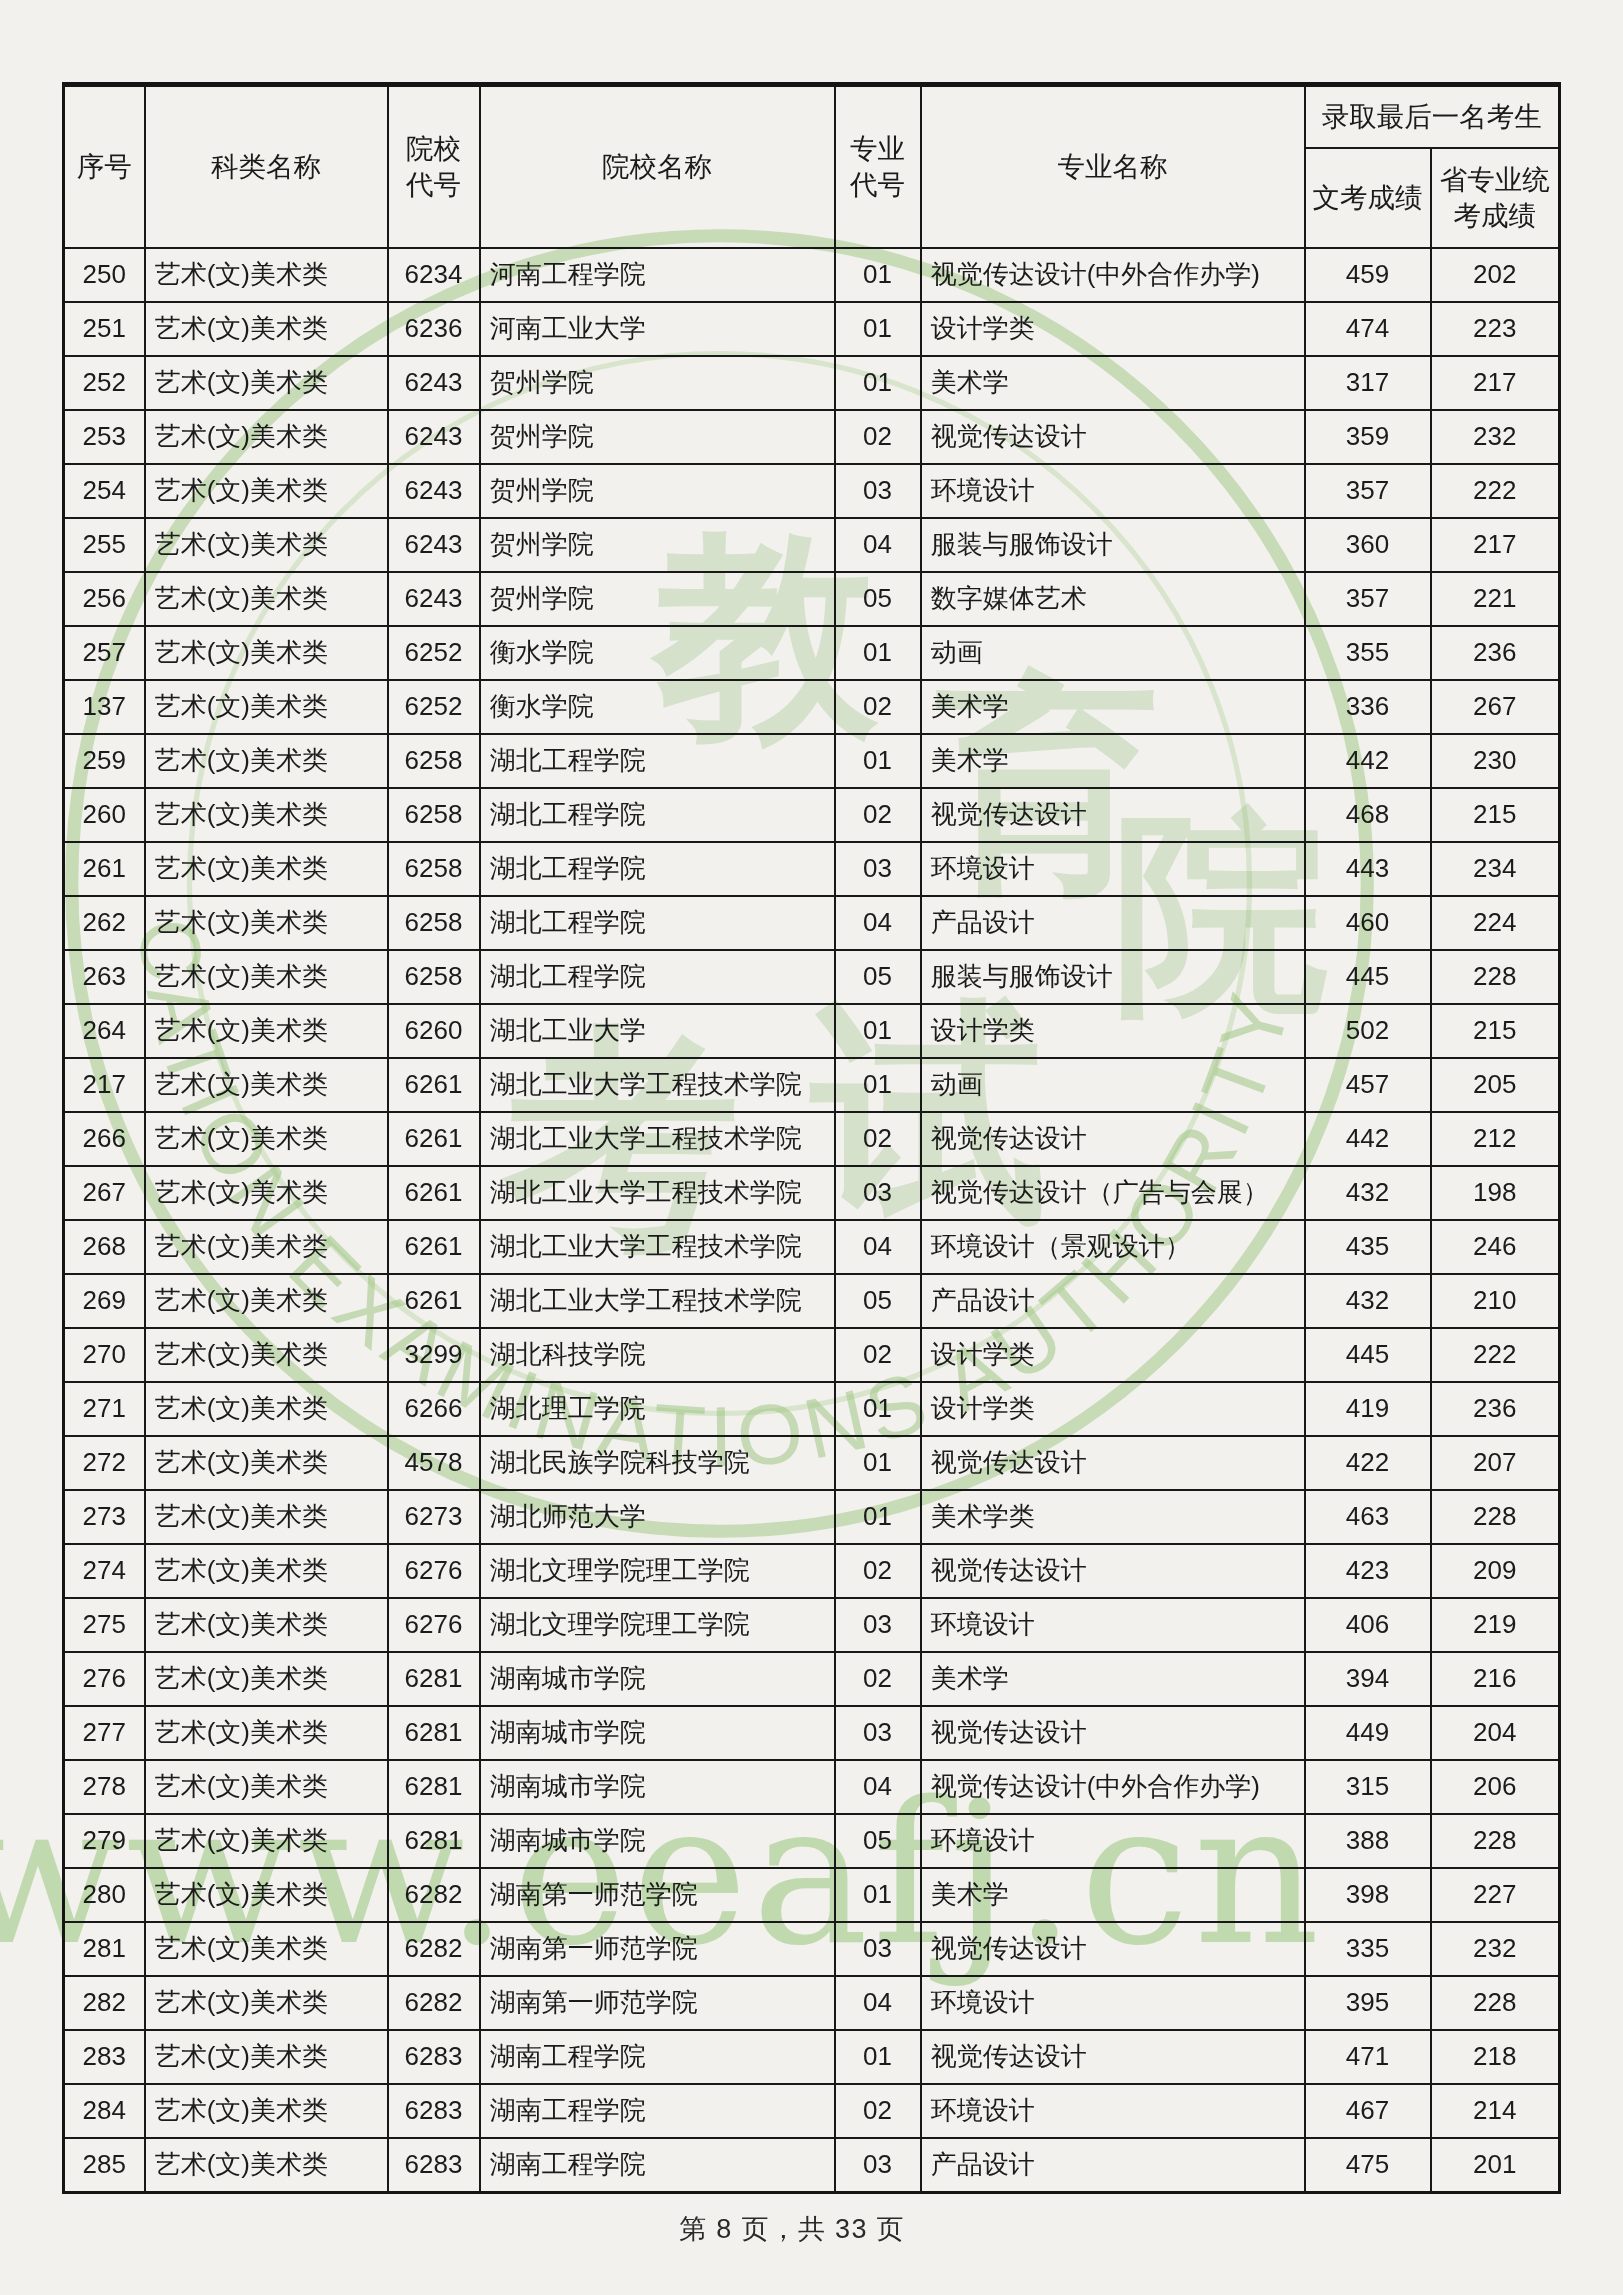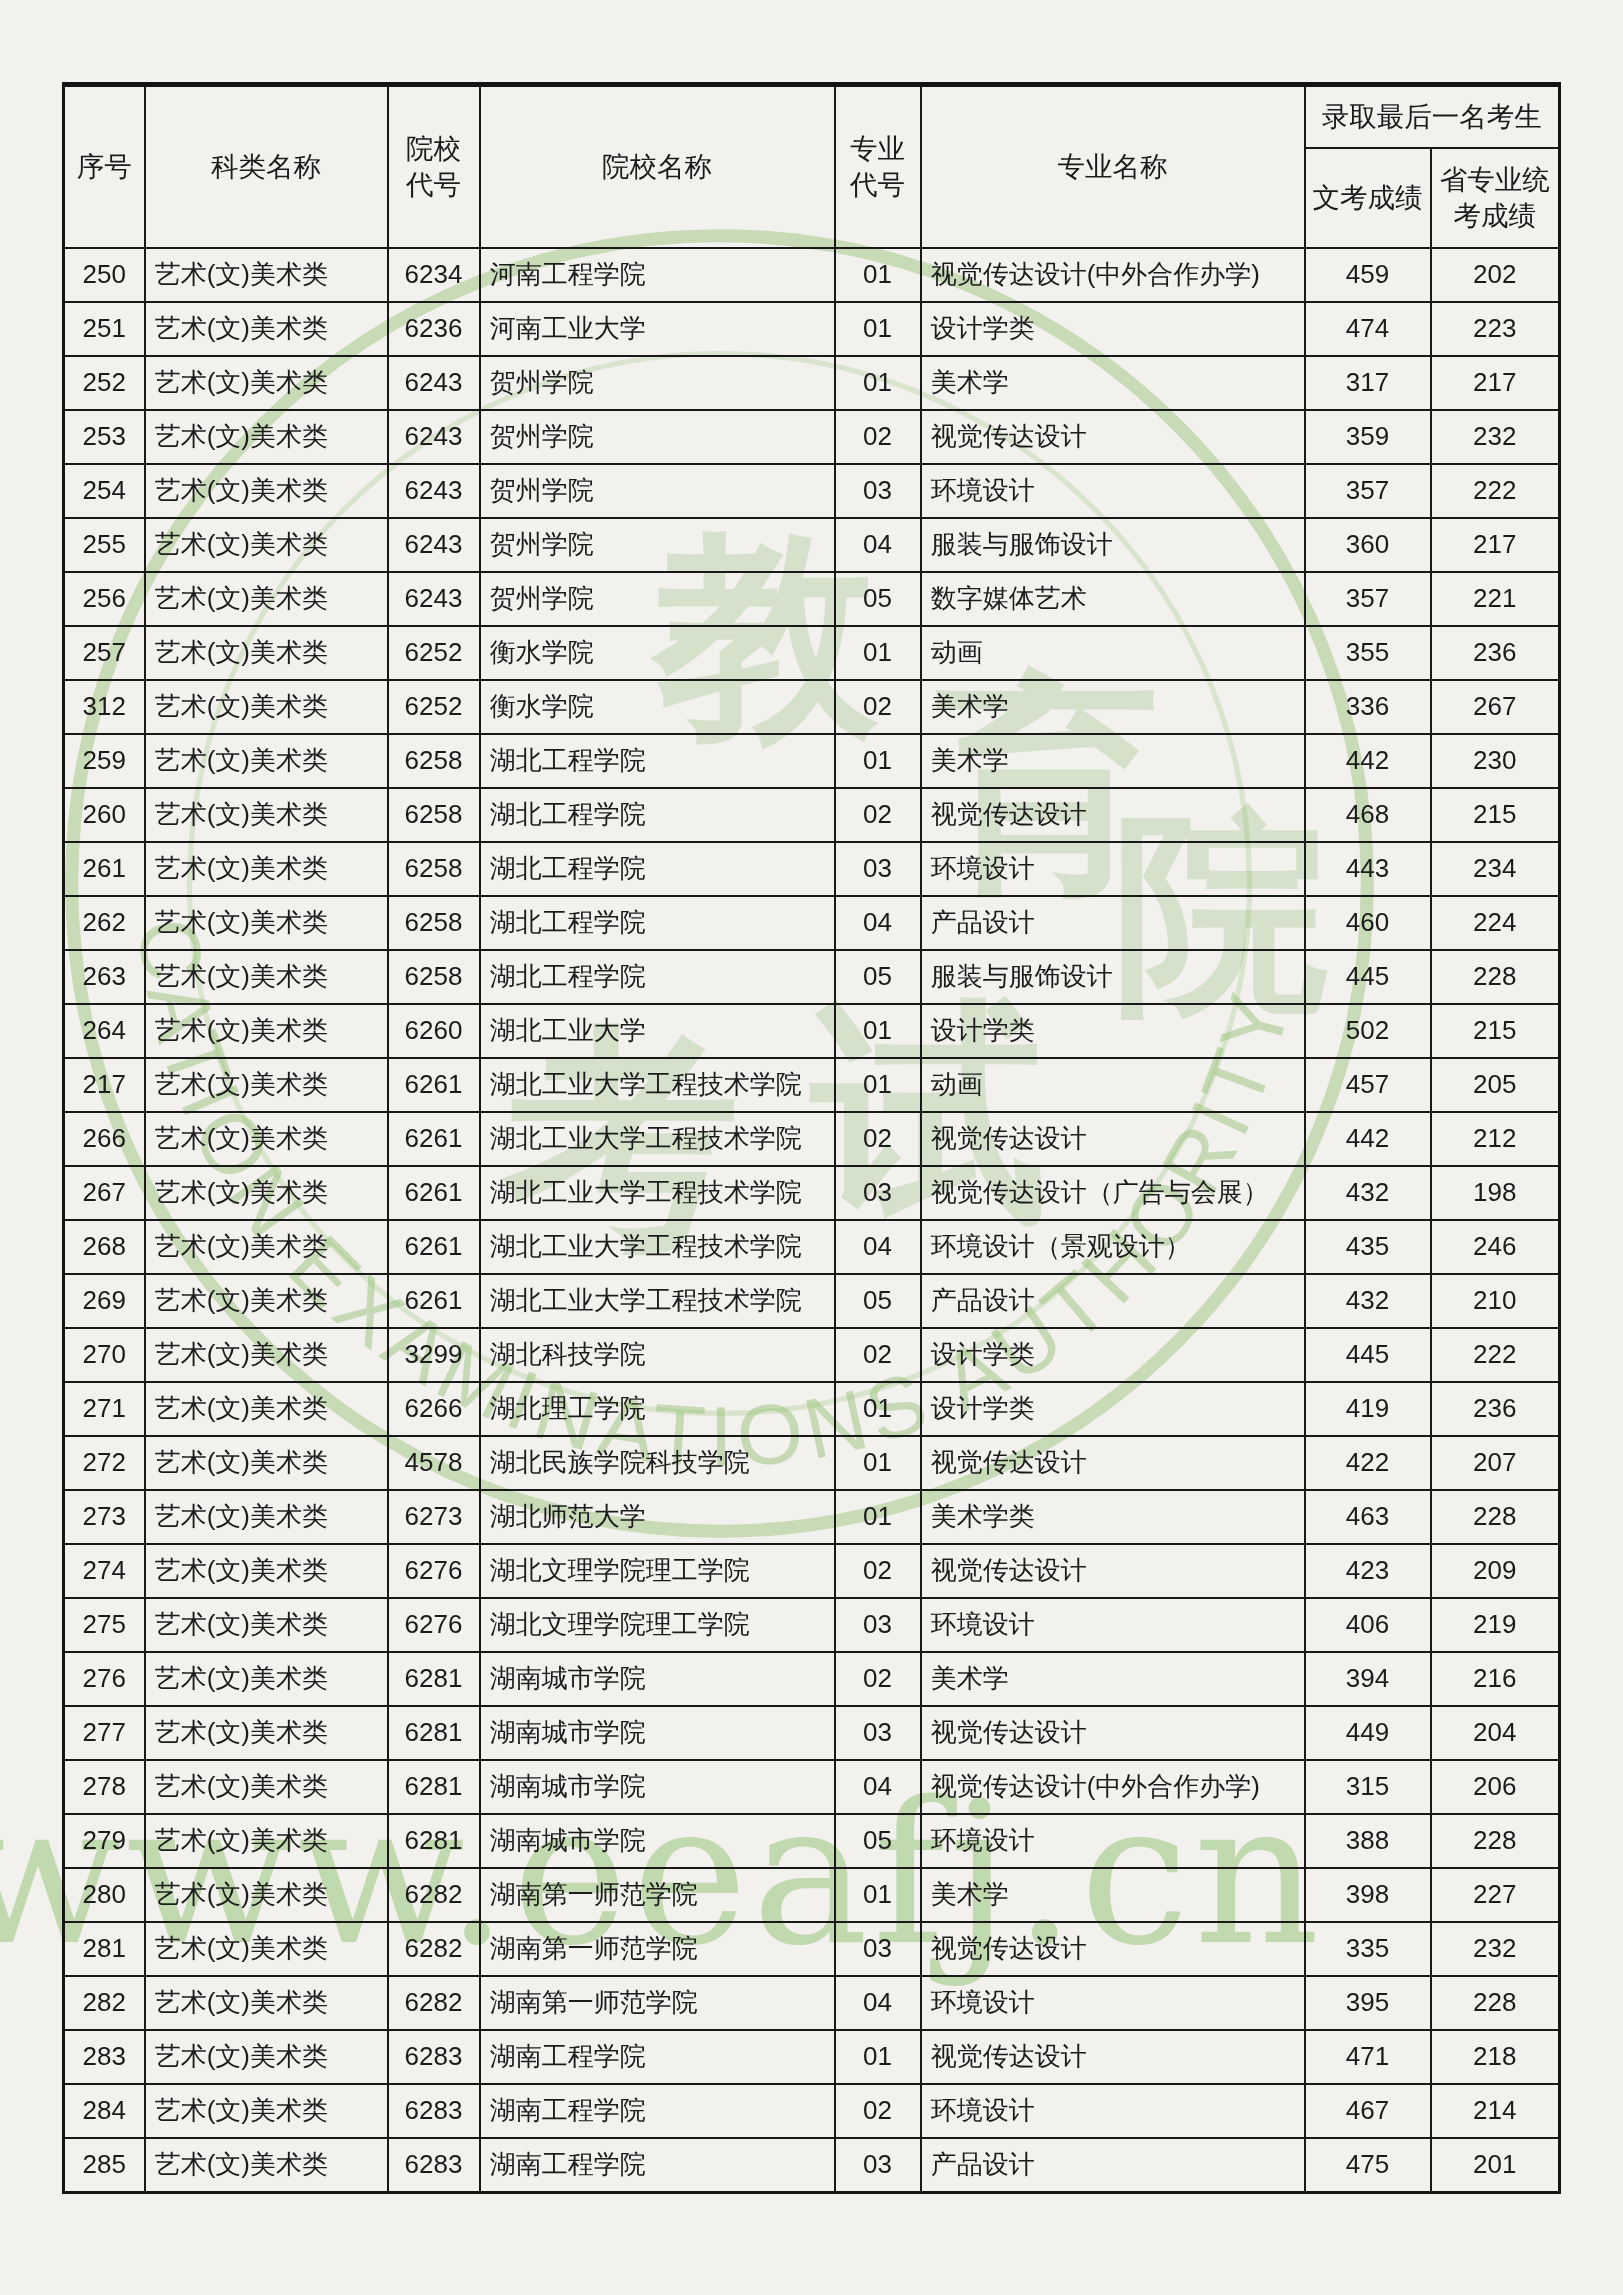--- a/index.html
+++ b/index.html
@@ -162,21 +162,21 @@
           <td class="c-no">257</td>
           <td class="c-cat">艺术(文)美术类</td>
           <td class="c-scode">6252</td>
           <td class="c-sname">衡水学院</td>
           <td class="c-mcode">01</td>
           <td class="c-mname">动画</td>
           <td class="c-ws">355</td>
           <td class="c-ps">236</td>
         </tr>
         <tr>
-          <td class="c-no">312</td>
+          <td class="c-no">137</td>
           <td class="c-cat">艺术(文)美术类</td>
           <td class="c-scode">6252</td>
           <td class="c-sname">衡水学院</td>
           <td class="c-mcode">02</td>
           <td class="c-mname">美术学</td>
           <td class="c-ws">336</td>
           <td class="c-ps">267</td>
         </tr>
         <tr>
           <td class="c-no">259</td>
@@ -444,15 +444,16 @@
           <td class="c-scode">6283</td>
           <td class="c-sname">湖南工程学院</td>
           <td class="c-mcode">03</td>
           <td class="c-mname">产品设计</td>
           <td class="c-ws">475</td>
           <td class="c-ps">201</td>
         </tr>
       </tbody>
   </table>
 
+  <div class="page-footer">第 8 页，共 33 页</div>
 
 </div>
 
 
 </body></html>

